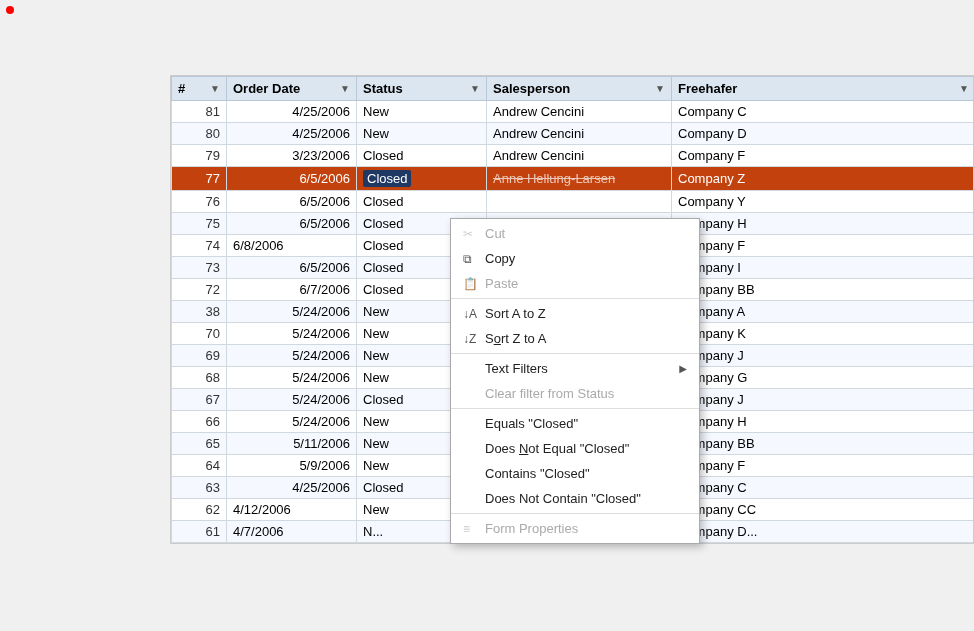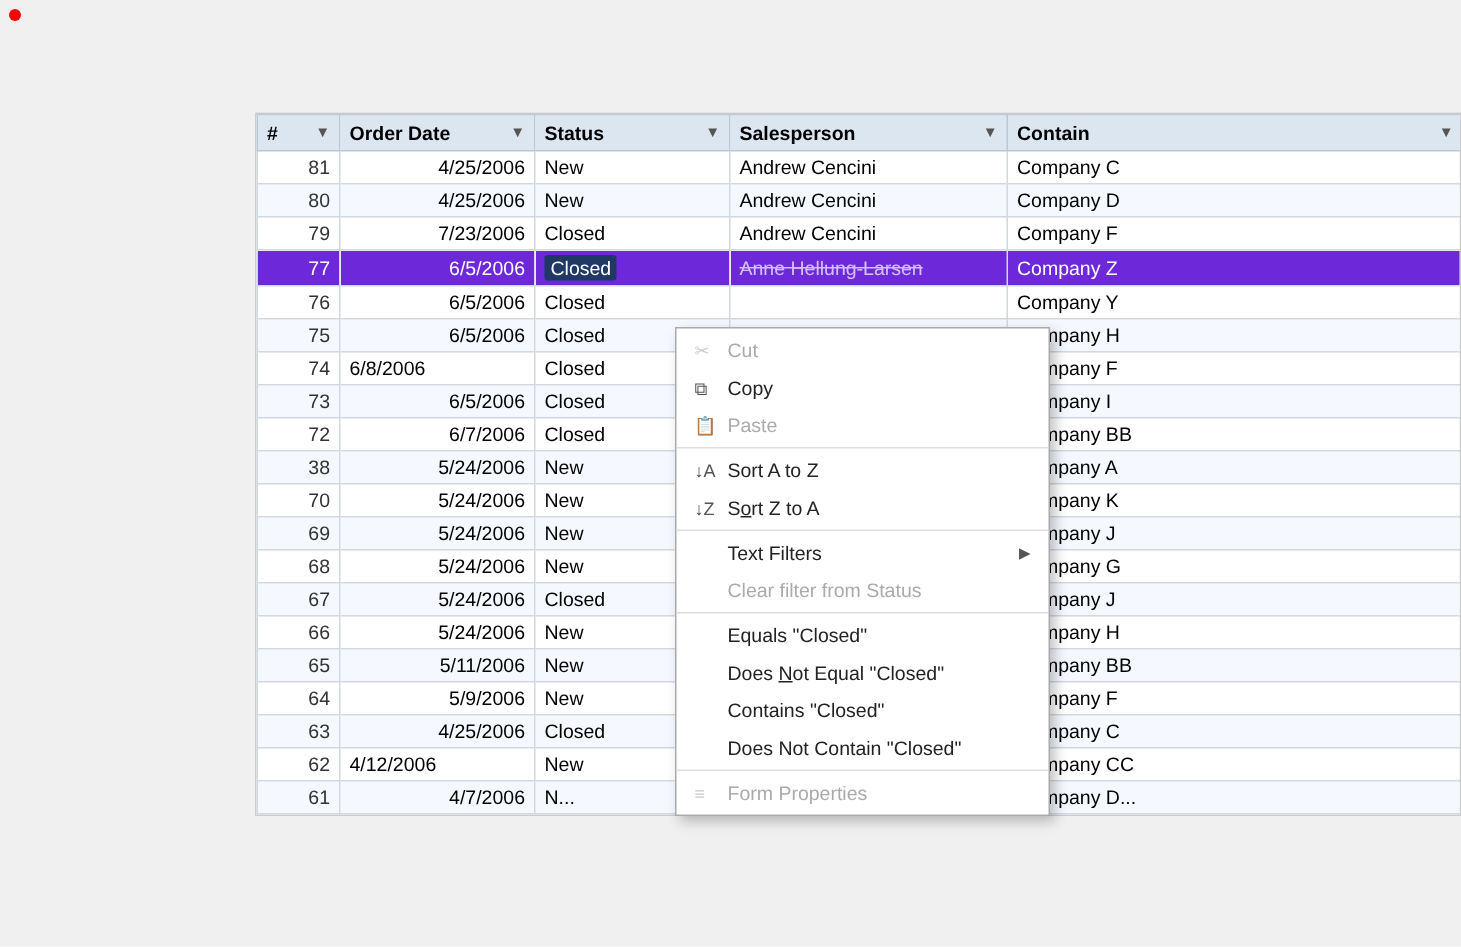--- a/index.html
+++ b/index.html
@@ -74,21 +74,21 @@
 
     tbody tr {
       background: white;
     }
 
     tbody tr:nth-child(even) {
       background: #f5f9ff;
     }
 
     tbody tr.highlighted {
-      background: #6d28d9;
+      background: #c2410c;
       color: white;
     }
 
     tbody td {
       border: 1px solid #d0d8e0;
       padding: 3px 6px;
       white-space: nowrap;
       overflow: hidden;
       text-overflow: ellipsis;
     }
@@ -197,21 +197,21 @@
           </div>
         </th>
         <th class="col-sales">
           <div class="th-inner">
             <span>Salesperson</span>
             <span class="filter-arrow">▼</span>
           </div>
         </th>
         <th class="col-cust">
           <div class="th-inner">
-            <span>Contain</span>
+            <span>Freehafer</span>
             <span class="filter-arrow">▼</span>
           </div>
         </th>
       </tr>
     </thead>
     <tbody id="table-body">
     <tr>
           <td class="col-num">81</td>
           <td style="text-align: right;">4/25/2006</td>
           <td>New</td>
@@ -220,21 +220,21 @@
         </tr>
         <tr>
           <td class="col-num">80</td>
           <td style="text-align: right;">4/25/2006</td>
           <td>New</td>
           <td>Andrew Cencini</td>
           <td>Company D</td>
         </tr>
         <tr>
           <td class="col-num">79</td>
-          <td style="text-align: right;">7/23/2006</td>
+          <td style="text-align: right;">3/23/2006</td>
           <td>Closed</td>
           <td>Andrew Cencini</td>
           <td>Company F</td>
         </tr>
         <tr class="highlighted">
           <td class="col-num">77</td>
           <td style="text-align: right;">6/5/2006</td>
           <td><span class="status-closed">Closed</span></td>
           <td style="text-decoration: line-through; opacity: 0.7;">Anne Hellung-Larsen</td>
           <td>Company Z</td>
@@ -339,21 +339,21 @@
         </tr>
         <tr>
           <td class="col-num">62</td>
           <td style="text-align: left;">4/12/2006</td>
           <td>New</td>
           <td></td>
           <td>Company CC</td>
         </tr>
         <tr>
           <td class="col-num">61</td>
-          <td style="text-align: right; margin-left: 44px;">4/7/2006</td>
+          <td style=" margin-left: 44px;">4/7/2006</td>
           <td>N...</td>
           <td></td>
           <td>Company D...</td>
         </tr>
       </tbody>
   </table>
 </div>
 
 <div class="context-menu" id="context-menu">
 <div class="ctx-item disabled">

